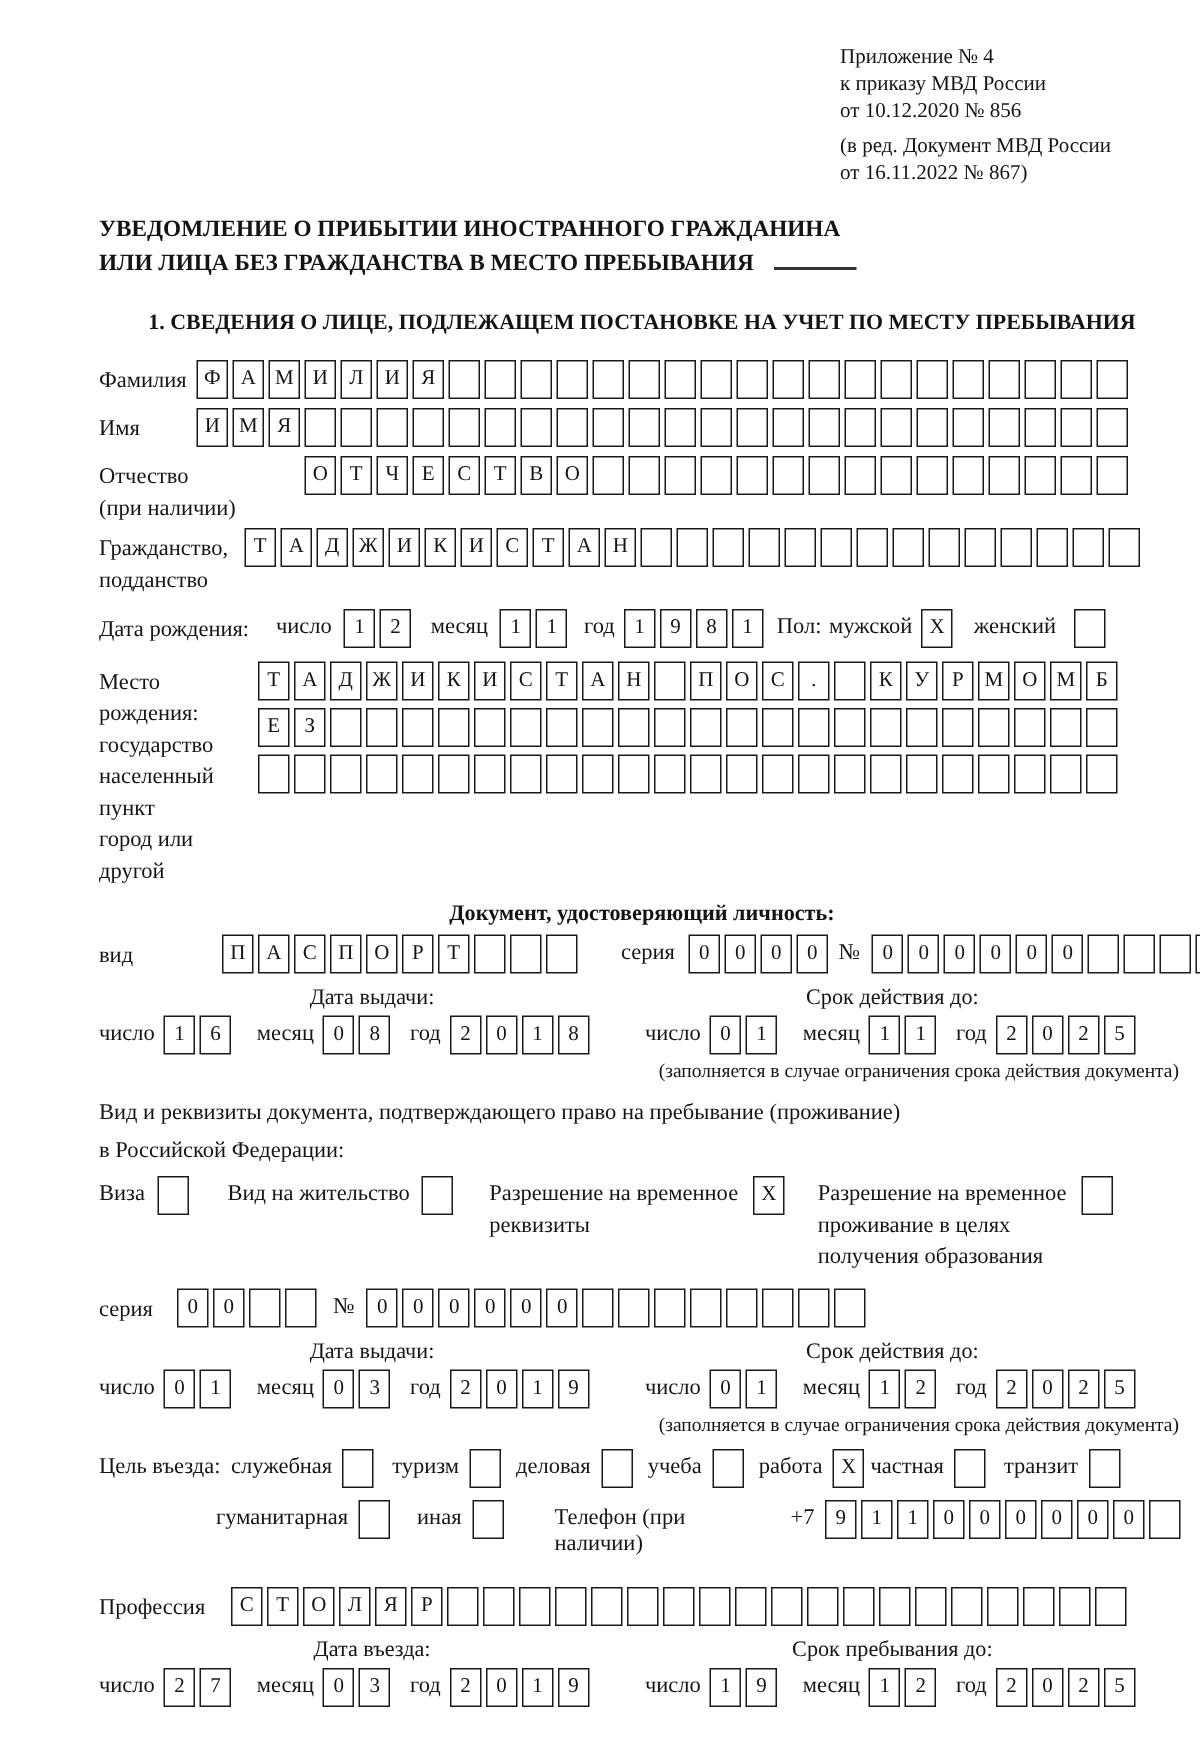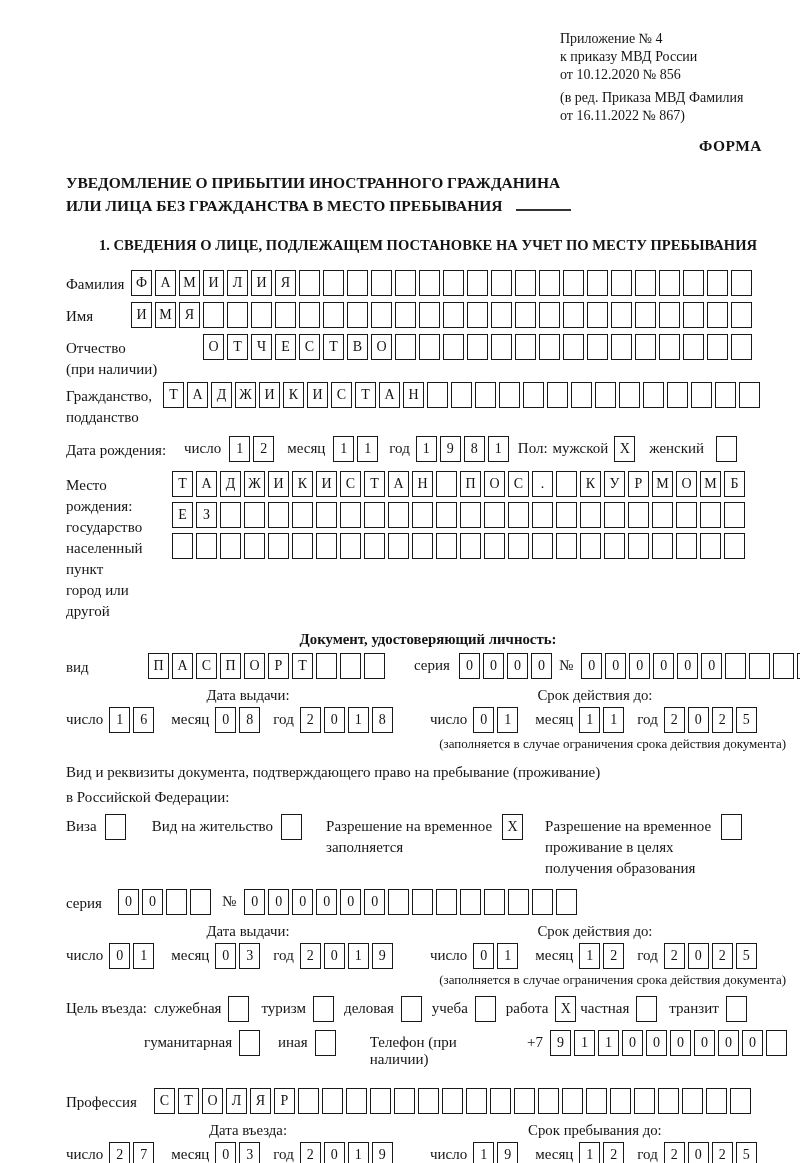--- a/index.html
+++ b/index.html
@@ -52,25 +52,24 @@
 </head>
 <body>
 
 <div class="page">
 
   <div class="ref-block">
     <div>Приложение № 4</div>
     <div>к приказу МВД России</div>
     <div>от 10.12.2020 № 856</div>
     <div class="gap"></div>
-    <div>(в ред. Приказа МВД Фамилия</div>
+    <div>(в ред. Документ МВД России</div>
     <div>от 16.11.2022 № 867)</div>
   </div>
 
-  <div class="forma">ФОРМА</div>
 
   <div class="title">
     <div>УВЕДОМЛЕНИЕ О ПРИБЫТИИ ИНОСТРАННОГО ГРАЖДАНИНА</div>
     <div>
       <span>ИЛИ ЛИЦА БЕЗ ГРАЖДАНСТВА В МЕСТО ПРЕБЫВАНИЯ</span><span class="blank-line"></span>
     </div>
   </div>
 
   <div class="section-heading">1. СВЕДЕНИЯ О ЛИЦЕ, ПОДЛЕЖАЩЕМ ПОСТАНОВКЕ НА УЧЕТ ПО МЕСТУ ПРЕБЫВАНИЯ</div>
 
@@ -415,21 +414,21 @@
       <span class="ol">Виза</span>
       <span class="checkbox"></span>
     </span>
     <span class="opt" style="margin-left:26px;">
       <span class="ol">Вид на жительство</span>
       <span class="checkbox"></span>
     </span>
     <span class="optmulti" style="margin-left:24px;">
       <span class="optlines">
         <div>Разрешение на временное</div>
-        <div>заполняется</div>
+        <div>реквизиты</div>
       </span>
       <span class="checkbox" style="margin-left:10px;">X</span>
     </span>
     <span class="optmulti" style="margin-left:22px;">
       <span class="optlines">
         <div>Разрешение на временное</div>
         <div>проживание в целях</div>
         <div>получения образования</div>
       </span>
       <span class="checkbox" style="margin-left:10px;"></span>

